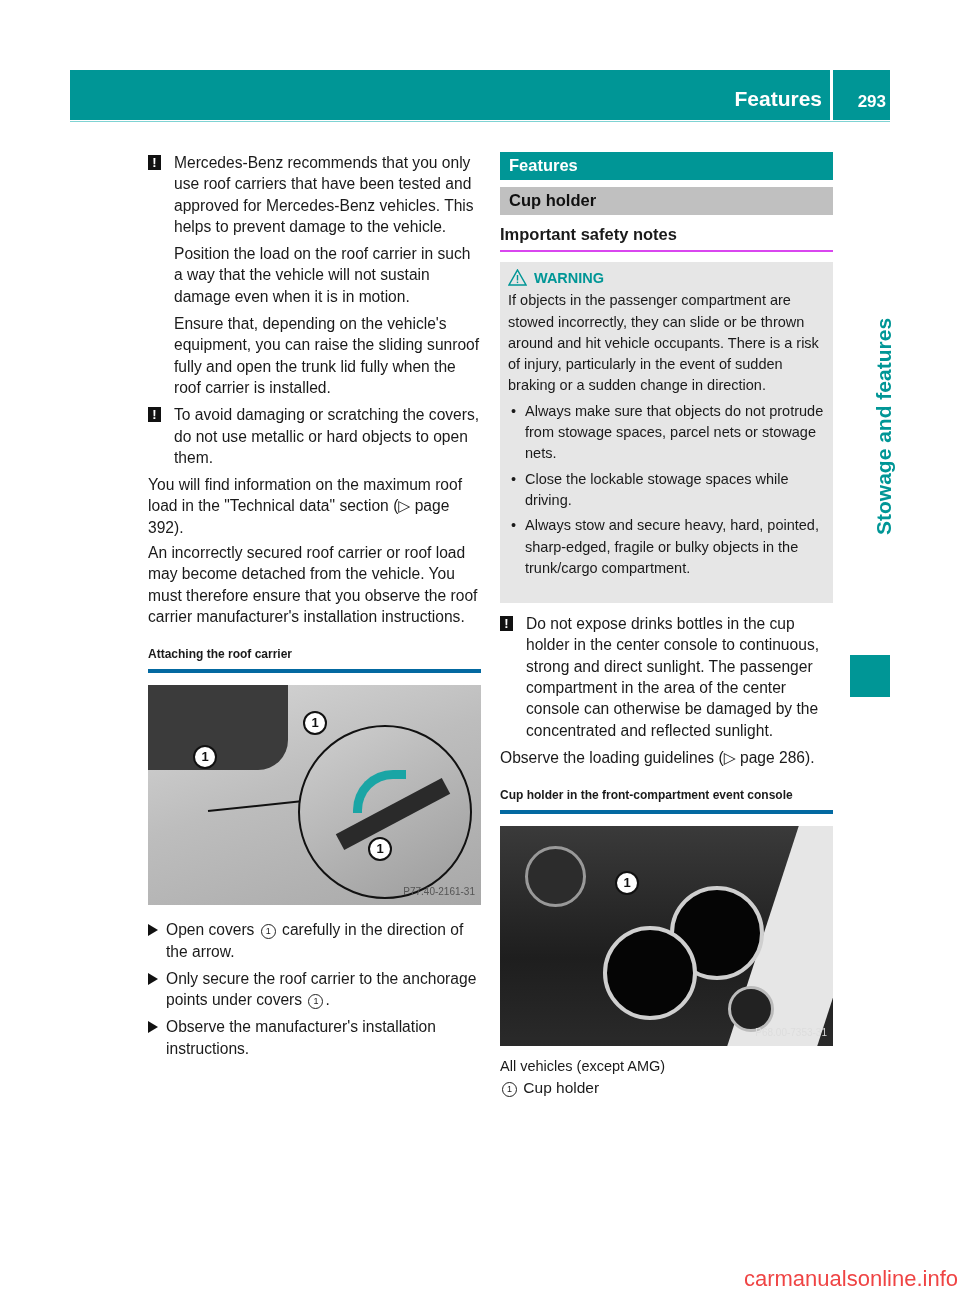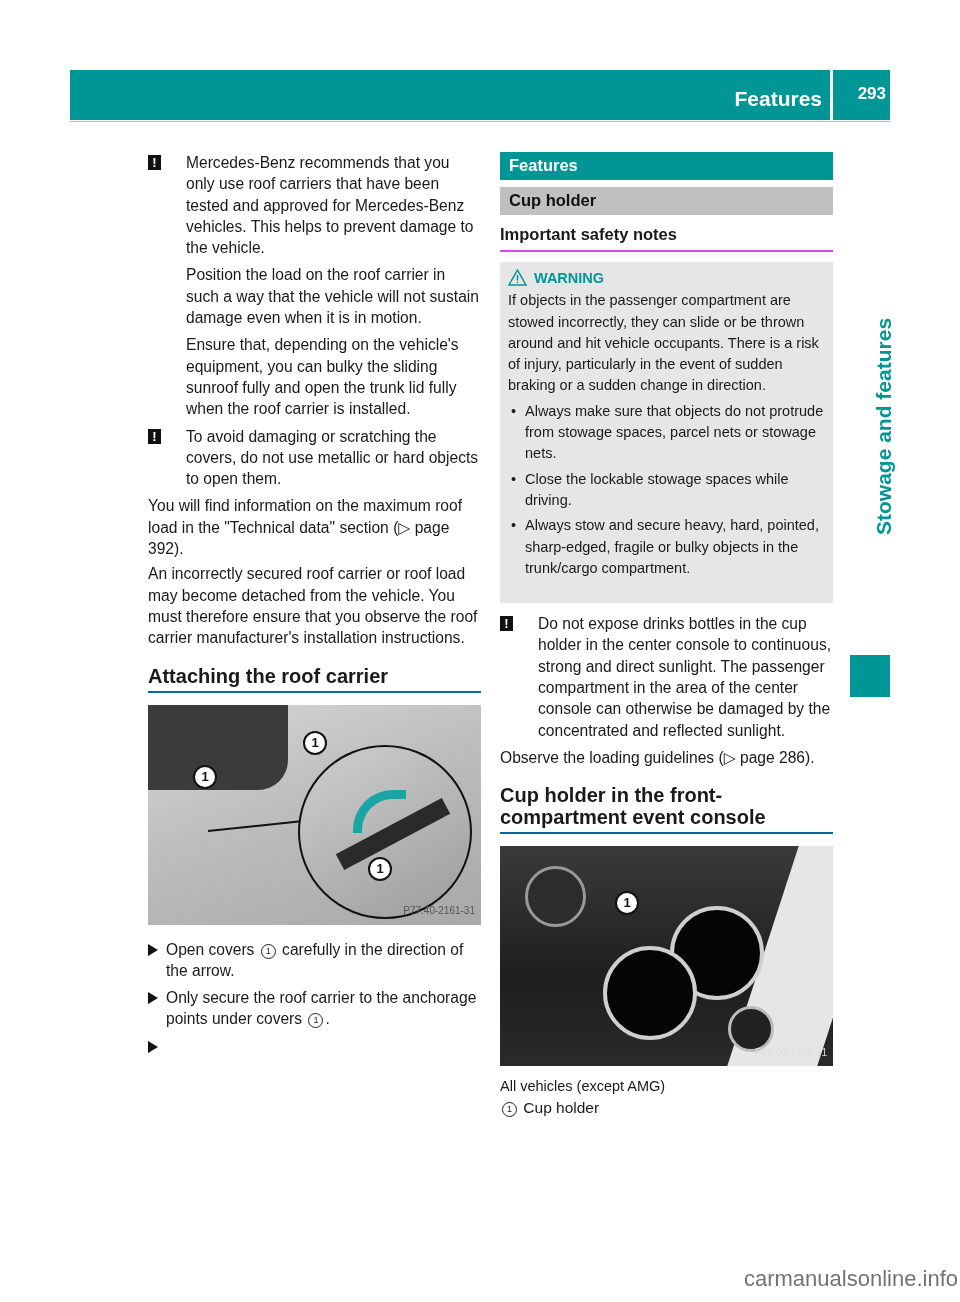--- a/index.html
+++ b/index.html
@@ -1,34 +1,34 @@
 <!DOCTYPE html>
 <html><head>
 <meta charset="utf-8">
 <style>
   html, body { margin:0; padding:0; background:#ffffff; }
   body { width:960px; height:1302px; position:relative; overflow:hidden;
          font-family:"Liberation Sans", sans-serif; color:#1a1a1a; }
   .header-bar { position:absolute; left:70px; top:70px; width:820px; height:50px; background:#009696; }
   .header-bar .sep { position:absolute; left:760px; top:0; width:3px; height:50px; background:#ffffff; }
   .header-title { position:absolute; right:68px; top:17px; color:#fff; font-weight:bold; font-size:21px; }
-  .header-page { position:absolute; right:4px; top:14px; color:#fff; font-weight:bold; font-size:17px; }
+  .header-page { position:absolute; right:4px; top:22px; color:#fff; font-weight:bold; font-size:17px; }
   .header-line { position:absolute; left:70px; top:121px; width:820px; height:1px; background:#7fd3d3; }
 
   .col { position:absolute; top:152px; width:333px; font-size:15.6px; line-height:21.3px; }
   .col-left { left:148px; }
   .col-right { left:500px; }
 
   .note { position:relative; padding-left:26px; margin-bottom:6px; }
   .note .bang { position:absolute; left:0; top:3px; width:13px; height:15px; background:#111; color:#fff;
                 font-weight:bold; font-size:13px; line-height:15px; text-align:center; }
-  .note p { margin:0 0 6px 12px; }
+  .note p { margin:0 0 6px 0; }
   .para { margin:0 0 4px 0; }
-  .section-h { font-weight:bold; font-size:20px; line-height:22px; margin:16px 0 0 0; padding-bottom:4px;
-               border-bottom:2px solid #0369a1; }
+  .section-h { font-weight:bold; font-size:12px; line-height:22px; margin:16px 0 0 0; padding-bottom:4px;
+               border-bottom:4px solid #0369a1; }
   .figure { margin-top:12px; width:333px; height:220px; position:relative; overflow:hidden; }
   .fig-roof { background:linear-gradient(160deg,#d8d8d8 0%,#bdbdbd 45%,#a8a8a8 100%); }
   .fig-roof .sunroof { position:absolute; left:0; top:0; width:140px; height:85px; background:#3b3b3b; border-bottom-right-radius:30px; }
   .fig-roof .zoomcircle { position:absolute; left:150px; top:40px; width:170px; height:170px; border-radius:50%;
                           border:2px solid #111; background:linear-gradient(150deg,#cfcfcf,#9c9c9c); }
   .fig-roof .rail { position:absolute; left:185px; top:120px; width:120px; height:18px; background:#2a2a2a; transform:rotate(-28deg); }
   .fig-roof .arrow { position:absolute; left:205px; top:85px; width:44px; height:34px; border:9px solid #1aa5a5;
                      border-bottom:none; border-right:none; border-top-left-radius:40px; }
   .fig-roof .pointer { position:absolute; left:60px; top:125px; width:110px; height:2px; background:#111; transform:rotate(-6deg); transform-origin:left; }
   .callout { position:absolute; width:20px; height:20px; border-radius:50%; background:#fff; border:2px solid #111;
@@ -57,38 +57,38 @@
   .warn-title { color:#009696; font-weight:bold; font-size:14.5px; padding-left:26px; position:relative; line-height:20px; }
   .warn-title .tri-icon { position:absolute; left:0; top:1px; }
   .warnbox p { margin:2px 0 4px 0; font-size:14.5px; line-height:21.3px; }
   .bullet { position:relative; padding-left:17px; margin:0 0 4px 0; font-size:14.5px; line-height:21.3px; }
   .bullet::before { content:"\2022"; position:absolute; left:3px; top:0; }
   .caption { margin-top:10px; font-size:14.5px; line-height:21px; }
   .legend { font-size:15.5px; line-height:22px; }
   .side-text { position:absolute; left:872px; top:535px; transform-origin:0 0; transform:rotate(-90deg);
                color:#009696; font-weight:bold; font-size:21px; white-space:nowrap; }
   .side-block { position:absolute; left:850px; top:655px; width:40px; height:42px; background:#009696; }
-  .watermark { position:absolute; right:2px; top:1266px; font-size:22px; color:#737373; }
+  .watermark { position:absolute; right:2px; top:1266px; font-size:22px; color:#ef4444; }
 </style>
 </head>
 <body>
 
 <div class="header-bar">
   <span class="header-title">Features</span>
   <div class="sep"></div>
   <span class="header-page">293</span>
 </div>
 <div class="header-line"></div>
 
 <div class="col col-left">
   <div class="note">
     <span class="bang">!</span>
     <p>Mercedes-Benz recommends that you only use roof carriers that have been tested and approved for Mercedes-Benz vehicles. This helps to prevent damage to the vehicle.</p>
     <p>Position the load on the roof carrier in such a way that the vehicle will not sustain damage even when it is in motion.</p>
-    <p>Ensure that, depending on the vehicle's equipment, you can bulky the sliding sunroof fully and open the trunk lid fully when the roof carrier is installed.</p>
+    <p>Ensure that, depending on the vehicle's equipment, you can raise the sliding sunroof fully and open the trunk lid fully when the roof carrier is installed.</p>
   </div>
   <div class="note">
     <span class="bang">!</span>
     <p>To avoid damaging or scratching the covers, do not use metallic or hard objects to open them.</p>
   </div>
   <p class="para">You will find information on the maximum roof load in the "Technical data" section (▷ page 392).</p>
   <p class="para">An incorrectly secured roof carrier or roof load may become detached from the vehicle. You must therefore ensure that you observe the roof carrier manufacturer's installation instructions.</p>
 
   <div class="section-h">Attaching the roof carrier</div>
 
@@ -111,20 +111,21 @@
       <span class="circ">1</span>
       <span>carefully in the direction of the arrow.</span>
     </div>
     <div class="step">
       <span class="tri"></span>
       <span>Only secure the roof carrier to the anchorage points under covers</span>
       <span class="circ">1</span><span>.</span>
     </div>
     <div class="step">
       <span class="tri"></span>
+      <span>Observe the manufacturer's installation instructions.</span>
     </div>
   </div>
 </div>
 
 <div class="col col-right">
   <div class="tealbar">Features</div>
   <div class="greybar">Cup holder</div>
   <div class="subhead">Important safety notes</div>
 
   <div class="warnbox">

